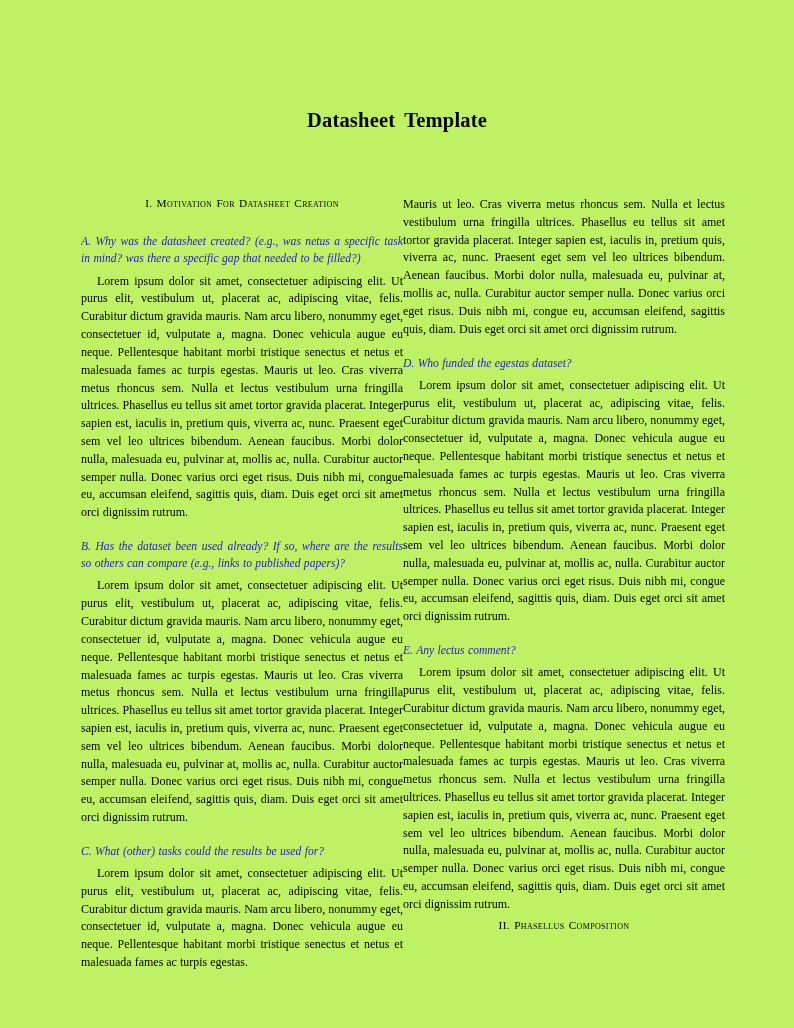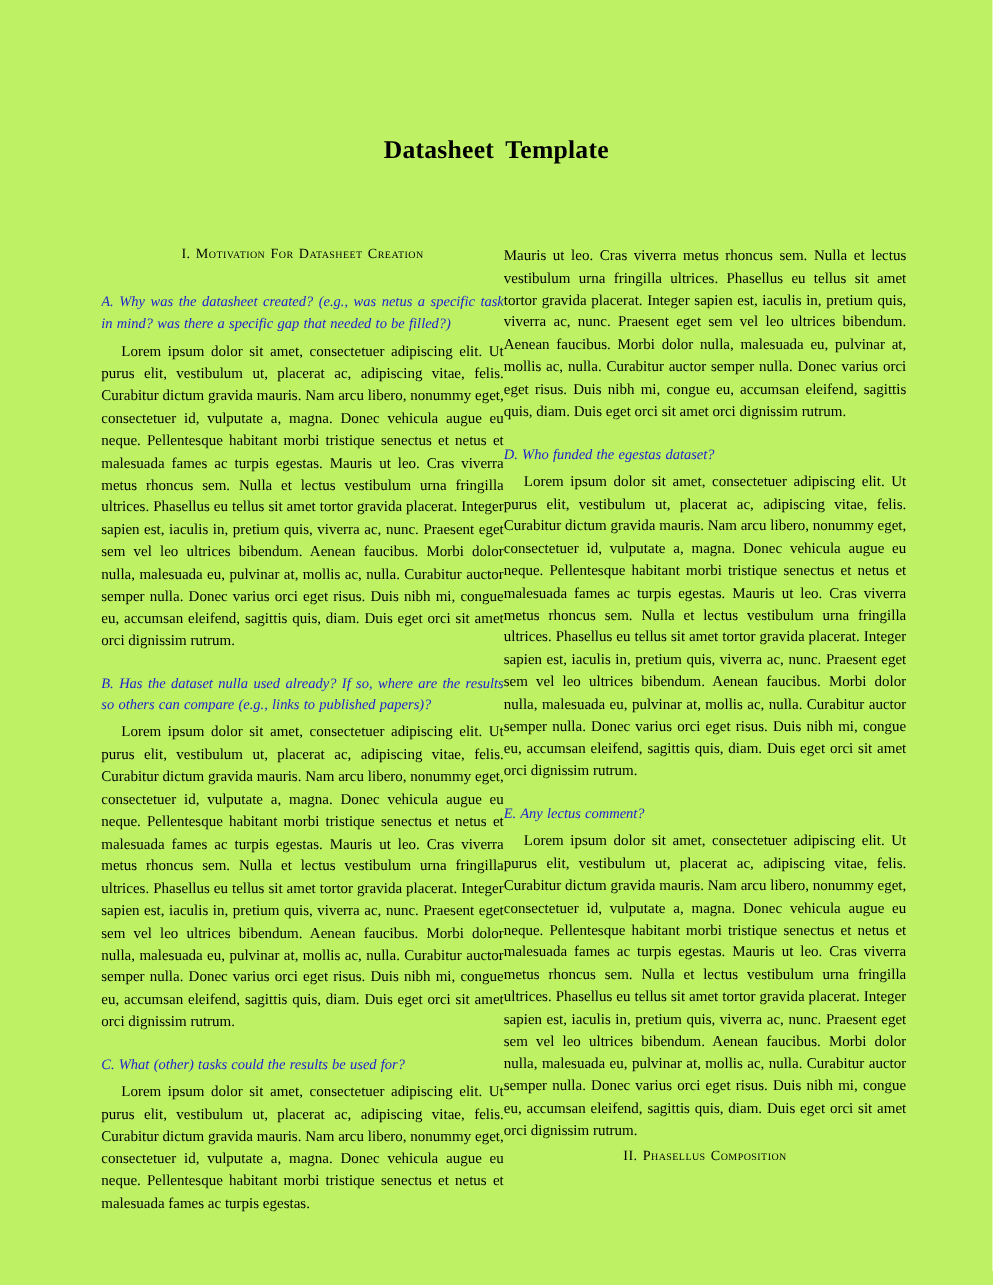--- a/index.html
+++ b/index.html
@@ -117,21 +117,21 @@
       <div class="sp-after-sectionhead"></div>
 
       <div class="subsection-head">A.  Why was the datasheet created? (e.g., was netus a specific task in mind? was there a specific gap that needed to be filled?)</div>
 
       <div class="sp-after-subhead"></div>
 
       <p class="body-par">Lorem ipsum dolor sit amet, consectetuer adipiscing elit. Ut purus elit, vestibulum ut, placerat ac, adipiscing vitae, felis. Curabitur dictum gravida mauris. Nam arcu libero, nonummy eget, consectetuer id, vulputate a, magna. Donec vehicula augue eu neque. Pellentesque habitant morbi tristique senectus et netus et malesuada fames ac turpis egestas. Mauris ut leo. Cras viverra metus rhoncus sem. Nulla et lectus vestibulum urna fringilla ultrices. Phasellus eu tellus sit amet tortor gravida placerat. Integer sapien est, iaculis in, pretium quis, viverra ac, nunc. Praesent eget sem vel leo ultrices bibendum. Aenean faucibus. Morbi dolor nulla, malesuada eu, pulvinar at, mollis ac, nulla. Curabitur auctor semper nulla. Donec varius orci eget risus. Duis nibh mi, congue eu, accumsan eleifend, sagittis quis, diam. Duis eget orci sit amet orci dignissim rutrum.</p>
 
       <div class="sp-before-subhead"></div>
 
-      <div class="subsection-head">B. Has the dataset nulla used already? If so, where are the results so others can compare (e.g., links to published papers)?</div>
+      <div class="subsection-head">B. Has the dataset been used already? If so, where are the results so others can compare (e.g., links to published papers)?</div>
 
       <div class="sp-after-subhead"></div>
 
       <p class="body-par">Lorem ipsum dolor sit amet, consectetuer adipiscing elit. Ut purus elit, vestibulum ut, placerat ac, adipiscing vitae, felis. Curabitur dictum gravida mauris. Nam arcu libero, nonummy eget, consectetuer id, vulputate a, magna. Donec vehicula augue eu neque. Pellentesque habitant morbi tristique senectus et netus et malesuada fames ac turpis egestas. Mauris ut leo. Cras viverra metus rhoncus sem. Nulla et lectus vestibulum urna fringilla ultrices. Phasellus eu tellus sit amet tortor gravida placerat. Integer sapien est, iaculis in, pretium quis, viverra ac, nunc. Praesent eget sem vel leo ultrices bibendum. Aenean faucibus. Morbi dolor nulla, malesuada eu, pulvinar at, mollis ac, nulla. Curabitur auctor semper nulla. Donec varius orci eget risus. Duis nibh mi, congue eu, accumsan eleifend, sagittis quis, diam. Duis eget orci sit amet orci dignissim rutrum.</p>
 
       <div class="sp-before-subhead"></div>
 
       <div class="subsection-head">C. What (other) tasks could the results be used for?</div>
 
       <div class="sp-after-subhead"></div>

